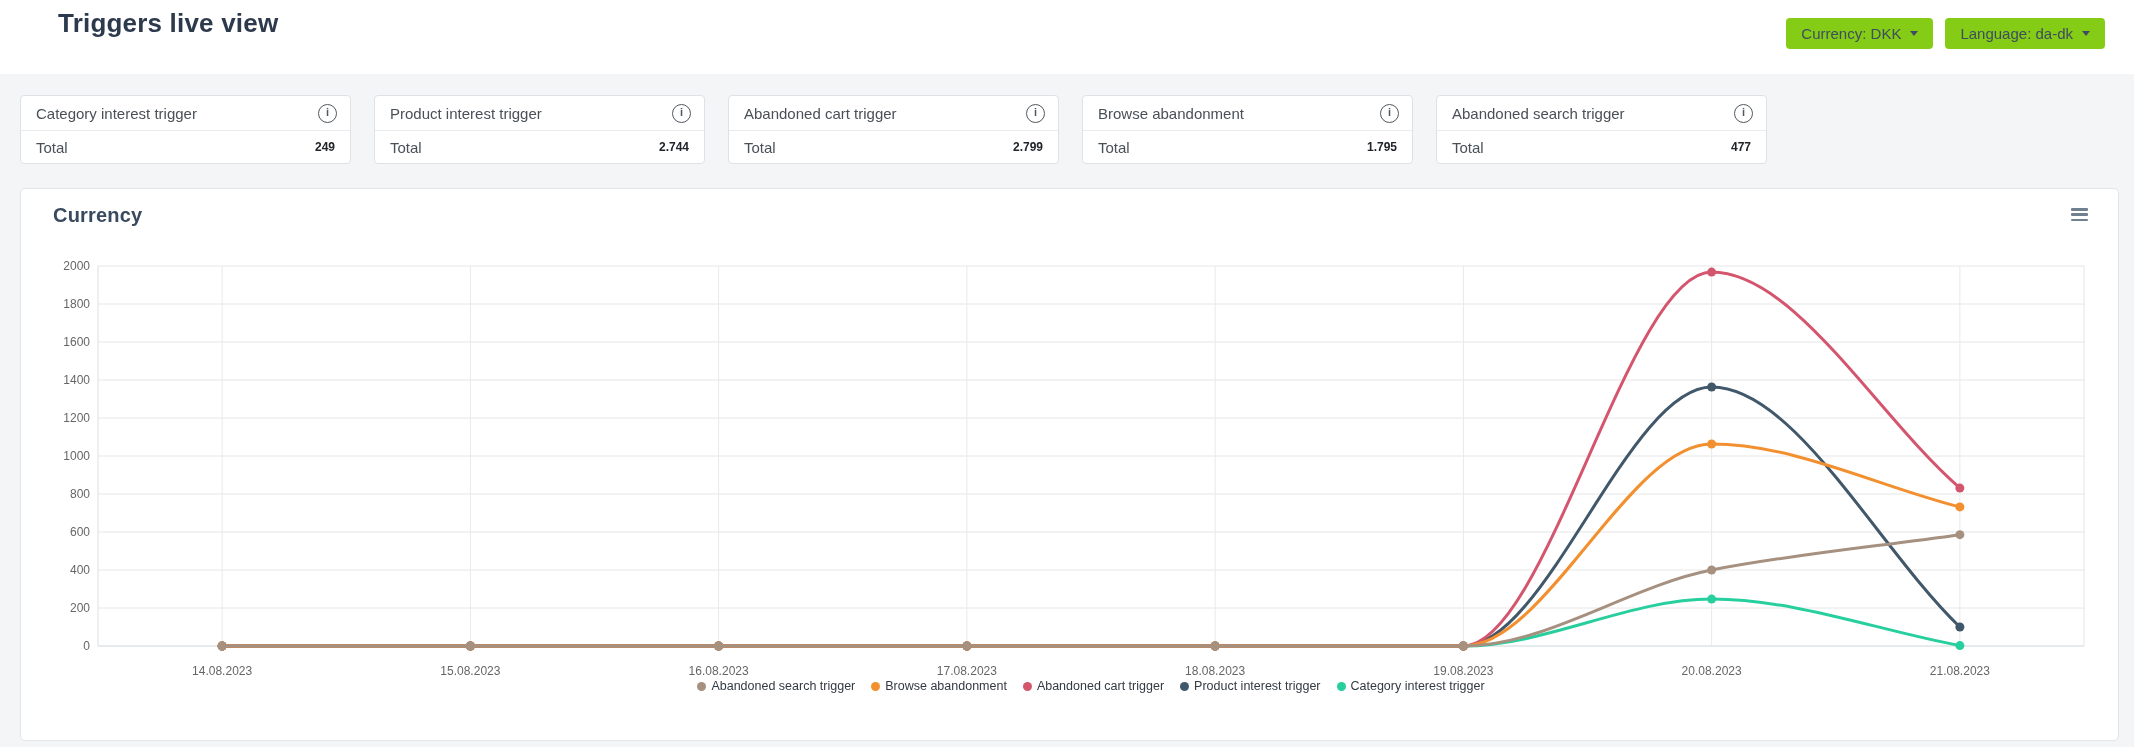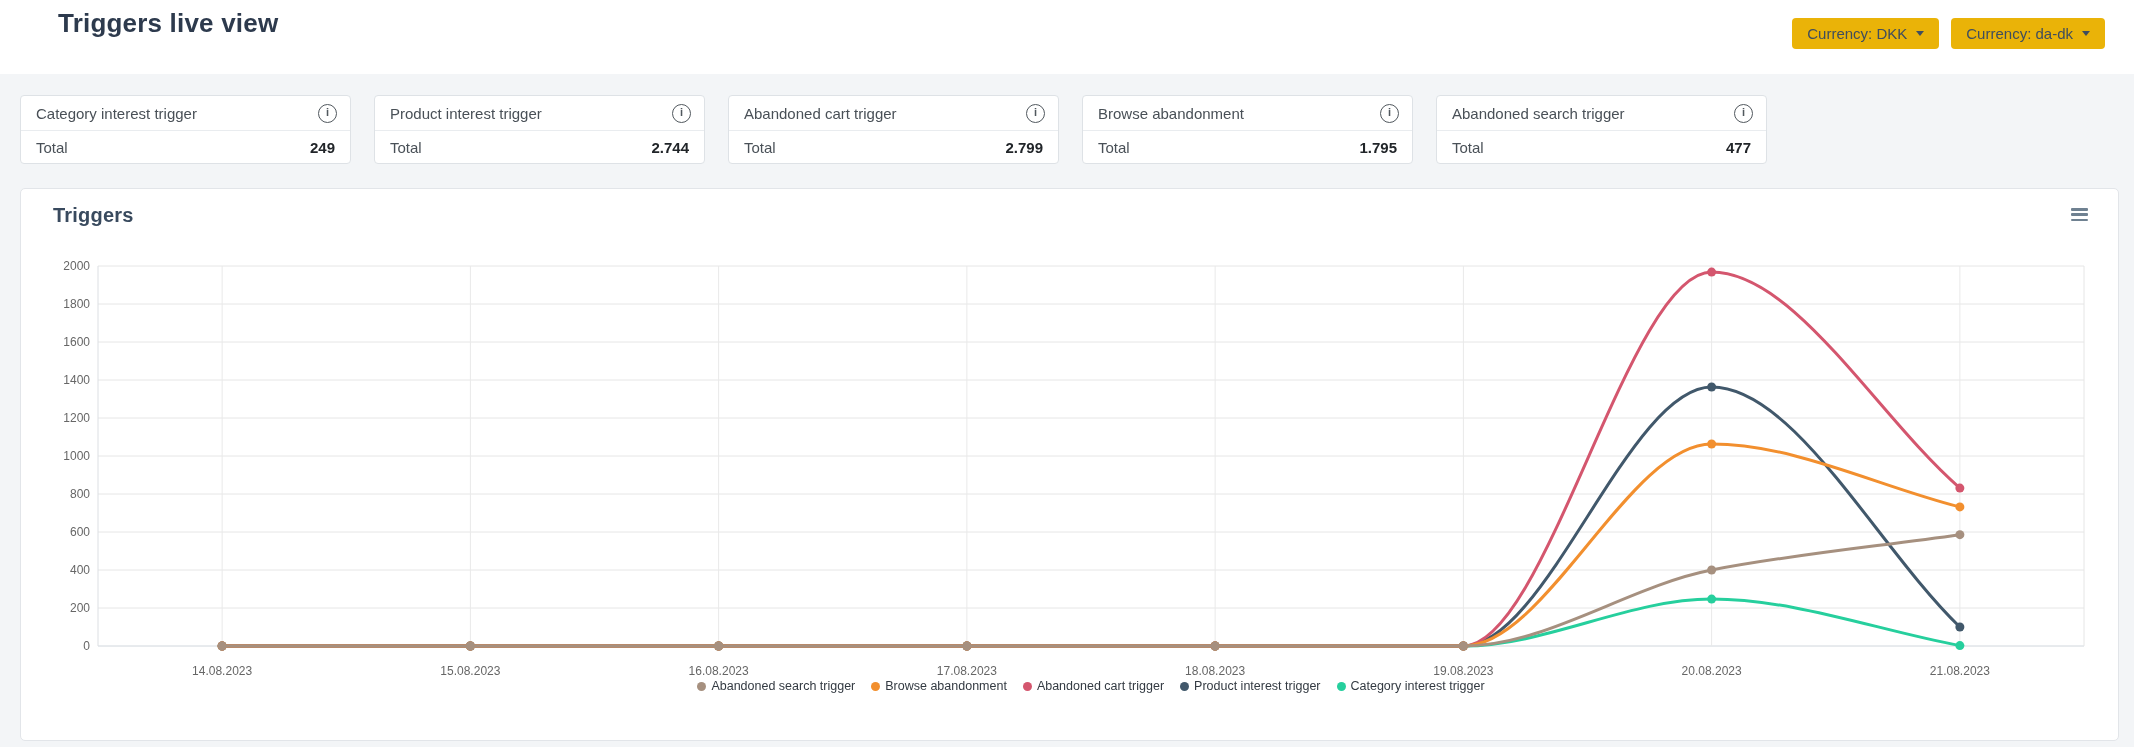--- a/index.html
+++ b/index.html
@@ -3,33 +3,33 @@
 <meta charset="utf-8">
 <style>
   html,body{margin:0;padding:0;background:#f3f5f7;}
   body{font-family:"Liberation Sans",sans-serif;}
   .page{position:relative;width:2134px;height:747px;background:#f3f5f7;overflow:hidden;}
 
   
   .topbar{position:absolute;left:0;top:0;width:2134px;height:74px;background:#ffffff;}
   .page-title{position:absolute;left:30px;top:8px;font-size:26px;font-weight:700;color:#2d3a4d;letter-spacing:.2px;margin-left:28px;}
   .filters{position:absolute;right:29px;top:18px;display:flex;gap:12px;align-items:center;}
-  .filter-btn{display:flex;align-items:center;gap:9px;height:31px;padding:8px 15px;background:#eab308;border:none;border-radius:4px;font-family:"Liberation Sans",sans-serif;font-size:15px;font-weight:500;color:#3f4d5e;cursor:pointer;white-space:nowrap;}
+  .filter-btn{display:flex;align-items:center;gap:9px;height:31px;padding:8px 15px;background:#84cc16;border:none;border-radius:4px;font-family:"Liberation Sans",sans-serif;font-size:15px;font-weight:500;color:#3f4d5e;cursor:pointer;white-space:nowrap;}
   .caret{width:0;height:0;border-left:4.5px solid transparent;border-right:4.5px solid transparent;border-top:5px solid #3f4d5e;display:inline-block;}
   .caret-lg{border-left:5.5px solid transparent;border-right:5.5px solid transparent;border-top:6.5px solid #3f4d5e;margin-left:4px;}
 
   
   .cards{position:absolute;left:20px;top:95px;display:flex;gap:23px;}
   .card{width:331px;background:#ffffff;border:1px solid #dee2e6;border-radius:4px;box-sizing:border-box;}
   .card-header{display:flex;align-items:center;justify-content:space-between;height:34px;padding:0 13px 0 15px;border-bottom:1px solid #e9ecef;}
   .card-title{font-size:15px;color:#495057;}
   .info-icon{width:17px;height:17px;border:1px solid #51585e;border-radius:50%;color:#51585e;font-size:11px;line-height:15px;text-align:center;font-weight:700;flex:0 0 auto;cursor:pointer;}
   .card-body{display:flex;align-items:center;justify-content:space-between;height:32px;padding:0 15px;}
   .card-total-label{font-size:15px;color:#495057;}
-  .card-value{font-size:15px;font-weight:700;color:#212529;}
+  .card-value{font-size:12px;font-weight:700;color:#212529;}
 
   
   .chart-card{position:absolute;left:20px;top:188px;width:2099px;height:553px;background:#ffffff;border:1px solid #e2e5e9;border-radius:5px;box-sizing:border-box;}
   .chart-title{position:absolute;left:32px;top:15px;font-size:20px;font-weight:700;color:#394a5e;letter-spacing:.2px;}
   .chart-menu{position:absolute;right:30px;top:19px;width:17px;height:13px;display:flex;flex-direction:column;justify-content:space-between;cursor:pointer;}
   .chart-menu span{display:block;height:2.5px;background:#6f8191;border-radius:1px;}
   .chart-svg{position:absolute;left:0;top:0;}
   .legend{position:absolute;left:77px;top:490px;width:1986px;display:flex;justify-content:center;align-items:center;gap:16px;}
   .legend-item{display:flex;align-items:center;gap:5px;cursor:pointer;}
   .legend-dot{width:9px;height:9px;border-radius:50%;display:inline-block;}
@@ -41,21 +41,21 @@
 <div class="page">
 
   <div class="topbar">
     <div class="page-title">Triggers live view</div>
     <div class="filters">
       <button class="filter-btn">
         <span>Currency: DKK</span>
         <span class="caret"></span>
       </button>
       <button class="filter-btn">
-        <span>Currency: da-dk</span>
+        <span>Language: da-dk</span>
         <span class="caret"></span>
       </button>
     </div>
   </div>
 
   <div class="cards">
     <div class="card">
       <div class="card-header">
         <span class="card-title">Category interest trigger</span>
         <span class="info-icon">i</span>
@@ -188,21 +188,21 @@
         <path d="M 201.125 457 C 283.875 457, 366.625 457, 449.375 457 C 532.125 457, 614.875 457, 697.625 457 C 780.375 457, 863.125 457, 945.875 457 C 1028.625 457, 1111.375 457, 1194.125 457 C 1276.875 457, 1359.625 457, 1442.375 457 C 1525.125 457, 1607.875 397.0819112627986, 1690.625 381 C 1773.375 364.9180887372014, 1856.125 357.44, 1938.875 345.66" fill="none" stroke="#a6907f" stroke-width="3" stroke-linecap="round"></path>
         <circle cx="201.125" cy="457" r="4.5" fill="#a6907f"></circle>
         <circle cx="449.375" cy="457" r="4.5" fill="#a6907f"></circle>
         <circle cx="697.625" cy="457" r="4.5" fill="#a6907f"></circle>
         <circle cx="945.875" cy="457" r="4.5" fill="#a6907f"></circle>
         <circle cx="1194.125" cy="457" r="4.5" fill="#a6907f"></circle>
         <circle cx="1442.375" cy="457" r="4.5" fill="#a6907f"></circle>
         <circle cx="1690.625" cy="381" r="4.5" fill="#a6907f"></circle>
         <circle cx="1938.875" cy="345.66" r="4.5" fill="#a6907f"></circle>
       </svg>
-    <div class="chart-title">Triggers</div>
+    <div class="chart-title">Currency</div>
     <div class="chart-menu">
         <span></span>
         <span></span>
         <span></span>
       </div>
     <div class="legend">
         <div class="legend-item">
           <span class="legend-dot" style="background: rgb(166, 144, 127);"></span>
           <span class="legend-label">Abandoned search trigger</span>
         </div>

